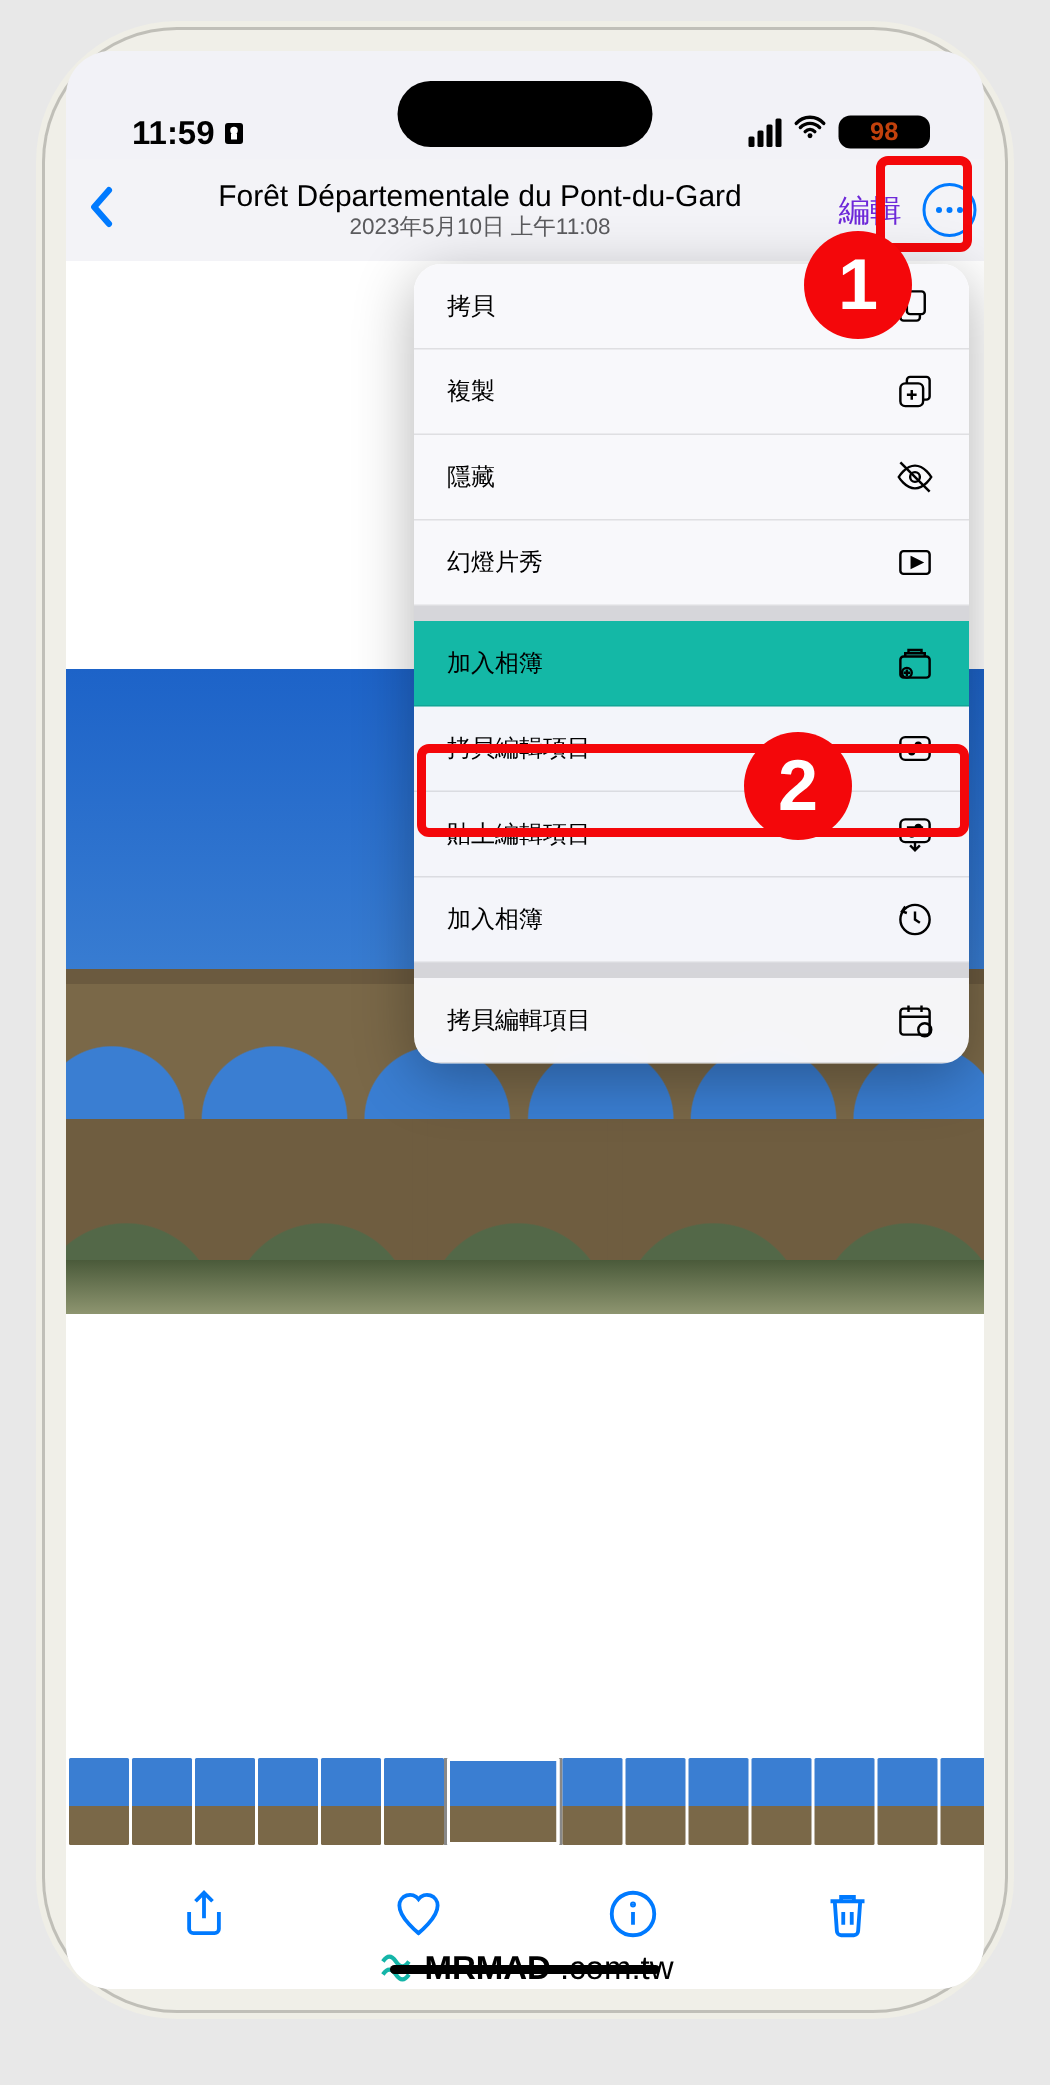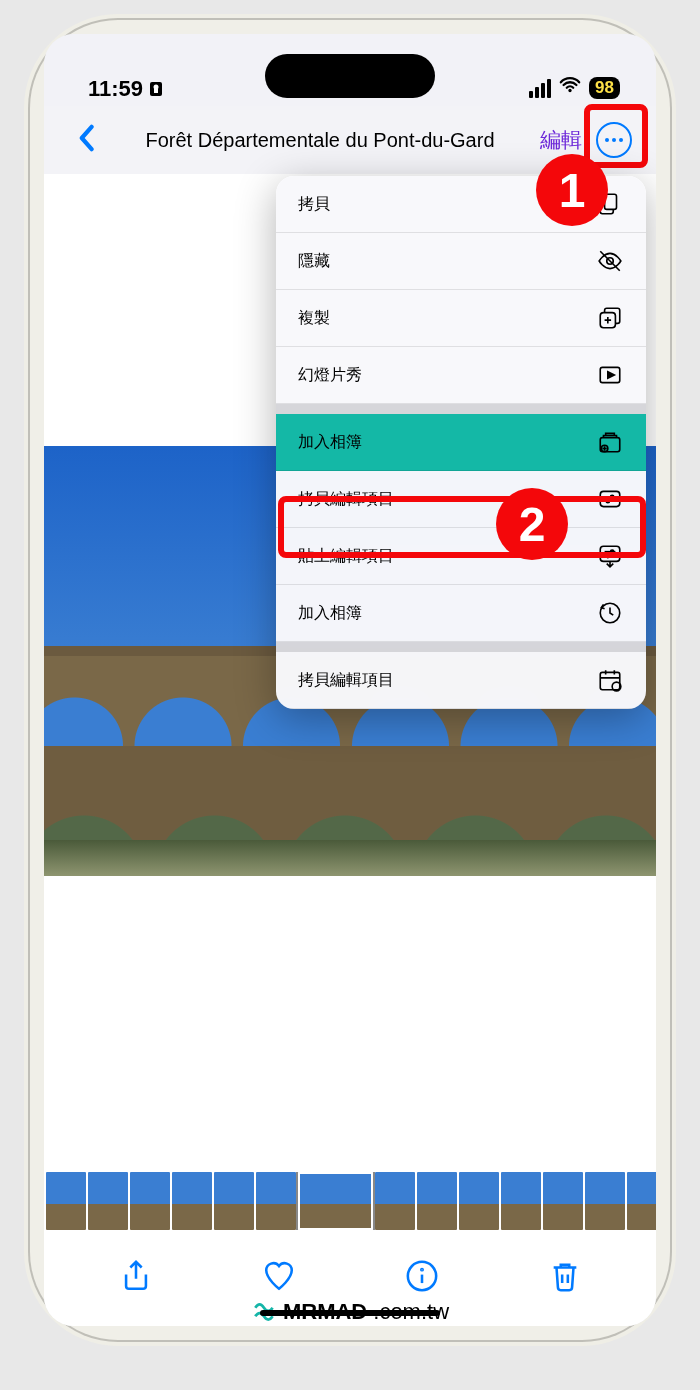--- a/index.html
+++ b/index.html
@@ -37,23 +37,23 @@
     height: 72px; display: flex; align-items: flex-end; justify-content: space-between;
     padding: 0 36px 4px 44px; font-size: 22px; font-weight: 600;
   }
   .status-left { display: flex; align-items: center; gap: 6px; }
   .status-right { display: flex; align-items: center; gap: 8px; }
   .sig-bars { display: flex; align-items: flex-end; gap: 2px; }
   .sig-bars span { width: 4px; background: #000; border-radius: 1px; }
   .sig-bars span:nth-child(1){height:7px}.sig-bars span:nth-child(2){height:11px}
   .sig-bars span:nth-child(3){height:15px}.sig-bars span:nth-child(4){height:19px}
   .wifi-icon svg { width: 22px; height: 22px; }
-  .battery { display: flex; align-items: center; background:#000; color:#fde047; border-radius:8px; padding: 1px 6px; font-size: 17px; font-weight: 700;}
+  .battery { display: flex; align-items: center; background:#000; color:#c2410c; border-radius:8px; padding: 1px 21px; font-size: 17px; font-weight: 700;}
   .nav-bar {
-    height: 68px; display: flex; align-items: center; padding: 0 24px;
+    height: 68px; display: flex; align-items: center; padding: 0 5px;
     background: rgba(242,242,247,0.95); position: relative;
   }
   .back-btn { color:#007aff; padding: 8px; }
   .back-btn svg { width: 20px; height: 28px; }
   .title-block { flex:1; text-align:center; line-height:1.2; }
   .title-main { font-size: 20px; font-weight:500; color:#000; }
   .title-sub { font-size: 15px; color:#5b5b5e; }
   .edit-btn { color:#6d28d9; font-size: 21px; padding: 6px 4px; font-family: Liberation Serif, serif; }
   .more-btn { width:36px; height:36px; border-radius:50%; border:2px solid #007aff; display:flex; align-items:center; justify-content:center; margin-left:10px; color:#007aff; }
   .more-btn svg { width: 20px; height: 6px; }
@@ -175,20 +175,21 @@
     </div>
 
     <div class="nav-bar">
       <div class="back-btn">
         <svg viewBox="0 0 12 20">
             <path d="M10 2 L3 10 L10 18" stroke="#007aff" stroke-width="3" fill="none" stroke-linecap="round" stroke-linejoin="round"></path>
           </svg>
       </div>
       <div class="title-block">
         <div class="title-main">Forêt Départementale du Pont-du-Gard</div>
+        <div class="title-sub">2023年5月10日 上午11:08</div>
       </div>
       <div class="edit-btn">編輯</div>
       <div class="more-btn">
         <svg viewBox="0 0 20 6">
             <circle cx="3" cy="3" r="2" fill="#007aff"></circle>
             <circle cx="10" cy="3" r="2" fill="#007aff"></circle>
             <circle cx="17" cy="3" r="2" fill="#007aff"></circle>
           </svg>
       </div>
     </div>
@@ -259,35 +260,35 @@
       <div class="menu-item">
         <span>拷貝</span>
         <span class="icon">
             <svg viewBox="0 0 24 24">
               <rect x="7" y="3" width="11" height="14" rx="2"></rect>
               <path d="M7 7 H5 a2 2 0 0 0 -2 2 v10 a2 2 0 0 0 2 2 h8 a2 2 0 0 0 2 -2 v-2"></path>
             </svg>
           </span>
       </div>
       <div class="menu-item">
+        <span>複製</span>
+        <span class="icon">
+            <svg viewBox="0 0 24 24">
+              <rect x="3" y="7" width="14" height="14" rx="3"></rect>
+              <path d="M7 7 V5 a2 2 0 0 1 2 -2 h10 a2 2 0 0 1 2 2 v10 a2 2 0 0 1 -2 2 h-2 M10 11 v6 M7 14 h6"></path>
+            </svg>
+          </span>
+      </div>
+      <div class="menu-item">
         <span>隱藏</span>
         <span class="icon">
             <svg viewBox="0 0 24 24">
               <path d="M2 12 s4 -7 10 -7 10 7 10 7 -4 7 -10 7 -10 -7 -10 -7 z"></path>
               <circle cx="12" cy="12" r="3"></circle>
               <line x1="3" y1="3" x2="21" y2="21"></line>
-            </svg>
-          </span>
-      </div>
-      <div class="menu-item">
-        <span>複製</span>
-        <span class="icon">
-            <svg viewBox="0 0 24 24">
-              <rect x="3" y="7" width="14" height="14" rx="3"></rect>
-              <path d="M7 7 V5 a2 2 0 0 1 2 -2 h10 a2 2 0 0 1 2 2 v10 a2 2 0 0 1 -2 2 h-2 M10 11 v6 M7 14 h6"></path>
             </svg>
           </span>
       </div>
       <div class="menu-item">
         <span>幻燈片秀</span>
         <span class="icon">
             <svg viewBox="0 0 24 24">
               <rect x="3" y="5" width="18" height="14" rx="2"></rect>
               <path d="M10 9 l6 3 l-6 3 z" fill="#000"></path>
             </svg>

